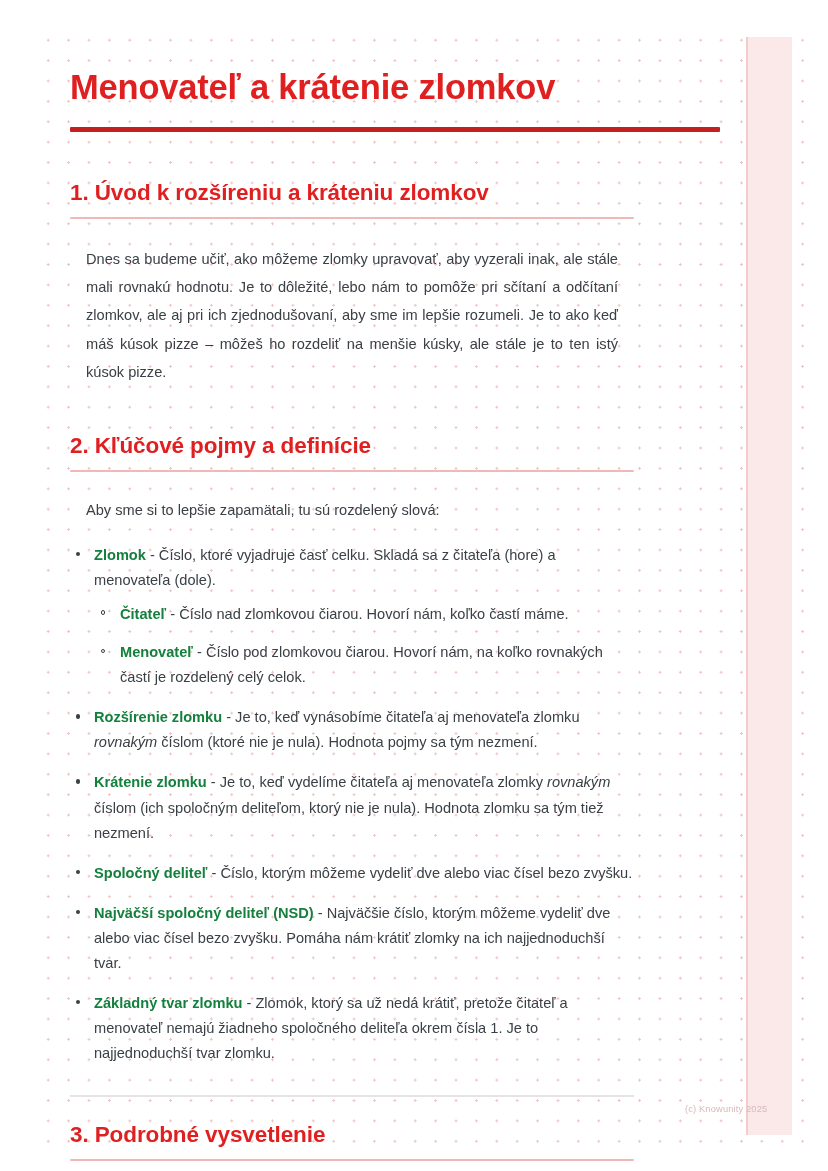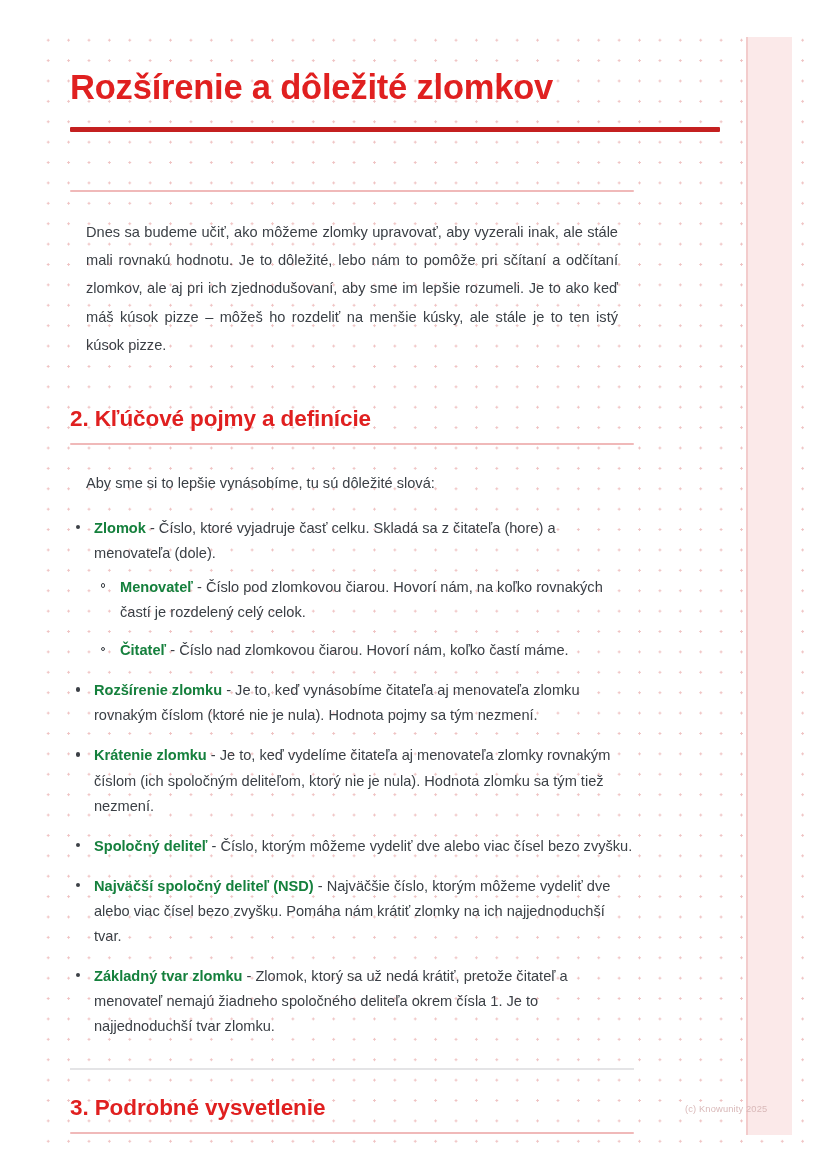--- a/index.html
+++ b/index.html
@@ -163,21 +163,21 @@
     top: 8.5px;
     width: 4.2px;
     height: 4.2px;
     border-radius: 50%;
     border: 1.35px solid #3b4046;
     background: transparent;
     box-sizing: border-box;
   }
 
   .term { font-weight: 700; color: #15803d; }
-  .ital { }
+  .ital { font-style: italic; }
 
   
   .block-divider {
     margin-top: 29px;
     width: 564px;
     height: 1.3px;
     background: #e4e4e6;
   }
 
   
@@ -195,52 +195,53 @@
 </head>
 <body>
 
 <div id="page">
 
   <div id="dot-grid"></div>
   <div id="right-band"></div>
 
   <div id="content">
 
-    <h1 class="doc-title">Rozšírenie a dôležité zlomkov</h1>
+    <h1 class="doc-title">Menovateľ a krátenie zlomkov</h1>
     <div class="title-rule"></div>
 
     <div class="sp-h1"></div>
 
     <div class="section">
+      <h2 class="section-title">1. Úvod k rozšíreniu a kráteniu zlomkov</h2>
       <div class="section-rule rule-w1"></div>
       <p class="para para-intro">Dnes sa budeme učiť, ako môžeme zlomky upravovať, aby vyzerali inak, ale stále mali rovnakú hodnotu. Je to dôležité, lebo nám to pomôže pri sčítaní a odčítaní zlomkov, ale aj pri ich zjednodušovaní, aby sme im lepšie rozumeli. Je to ako keď máš kúsok pizze – môžeš ho rozdeliť na menšie kúsky, ale stále je to ten istý kúsok pizze.</p>
     </div>
 
     <div class="sp-h2"></div>
 
     <div class="section">
       <h2 class="section-title">2. Kľúčové pojmy a definície</h2>
       <div class="section-rule rule-w2"></div>
-      <p class="para para-lead">Aby sme si to lepšie vynásobíme, tu sú dôležité slová:</p>
+      <p class="para para-lead">Aby sme si to lepšie zapamätali, tu sú rozdelený slová:</p>
 
       <ul class="lvl1">
 
         <li>
           <span class="bullet"></span>
           <span class="term">Zlomok</span><span> - Číslo, ktoré vyjadruje časť celku. Skladá sa z čitateľa (hore) a menovateľa (dole).</span>
 
           <ul class="lvl2">
+            <li>
+              <span class="bullet-hollow"></span>
+              <span class="term">Čitateľ</span><span> - Číslo nad zlomkovou čiarou. Hovorí nám, koľko častí máme.</span>
+            </li>
             <li>
               <span class="bullet-hollow"></span>
               <span class="term">Menovateľ</span><span> - Číslo pod zlomkovou čiarou. Hovorí nám, na koľko rovnakých častí je rozdelený celý celok.</span>
             </li>
-            <li>
-              <span class="bullet-hollow"></span>
-              <span class="term">Čitateľ</span><span> - Číslo nad zlomkovou čiarou. Hovorí nám, koľko častí máme.</span>
-            </li>
           </ul>
         </li>
 
         <li>
           <span class="bullet"></span>
           <span class="term">Rozšírenie zlomku</span><span> - Je to, keď vynásobíme čitateľa aj menovateľa zlomku </span><span class="ital">rovnakým</span><span> číslom (ktoré nie je nula). Hodnota pojmy sa tým nezmení.</span>
         </li>
 
         <li>
           <span class="bullet"></span>

